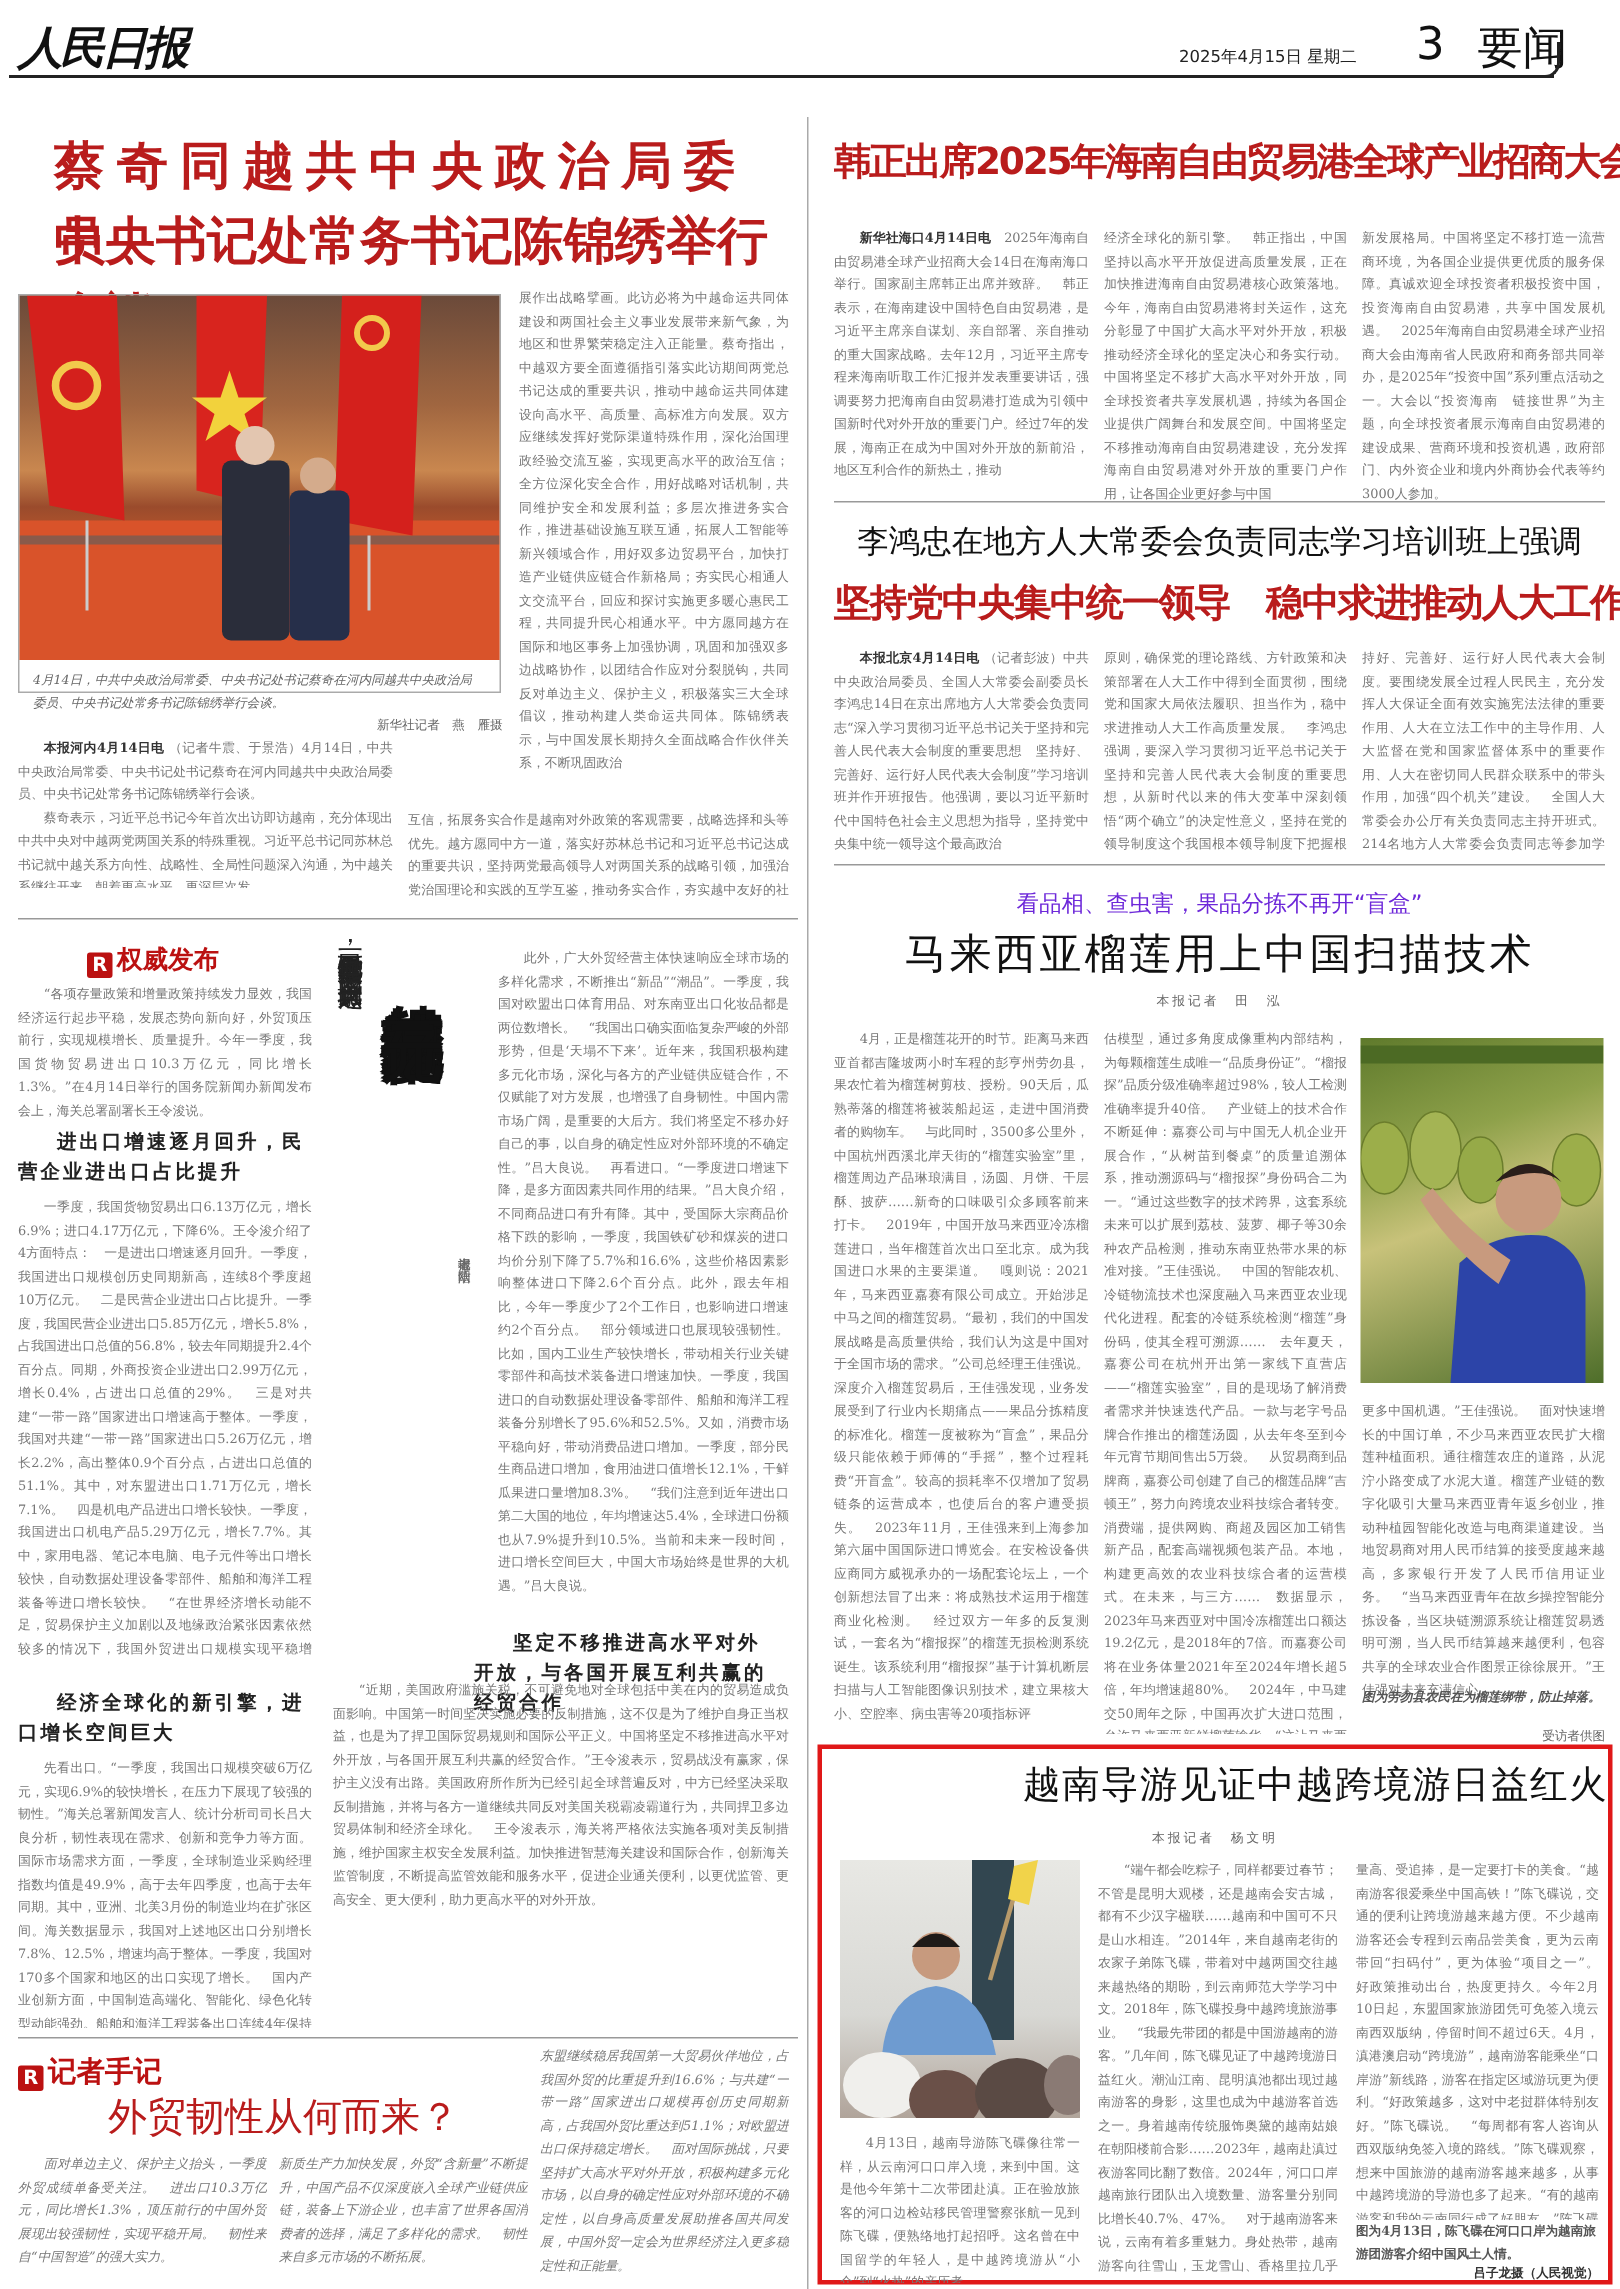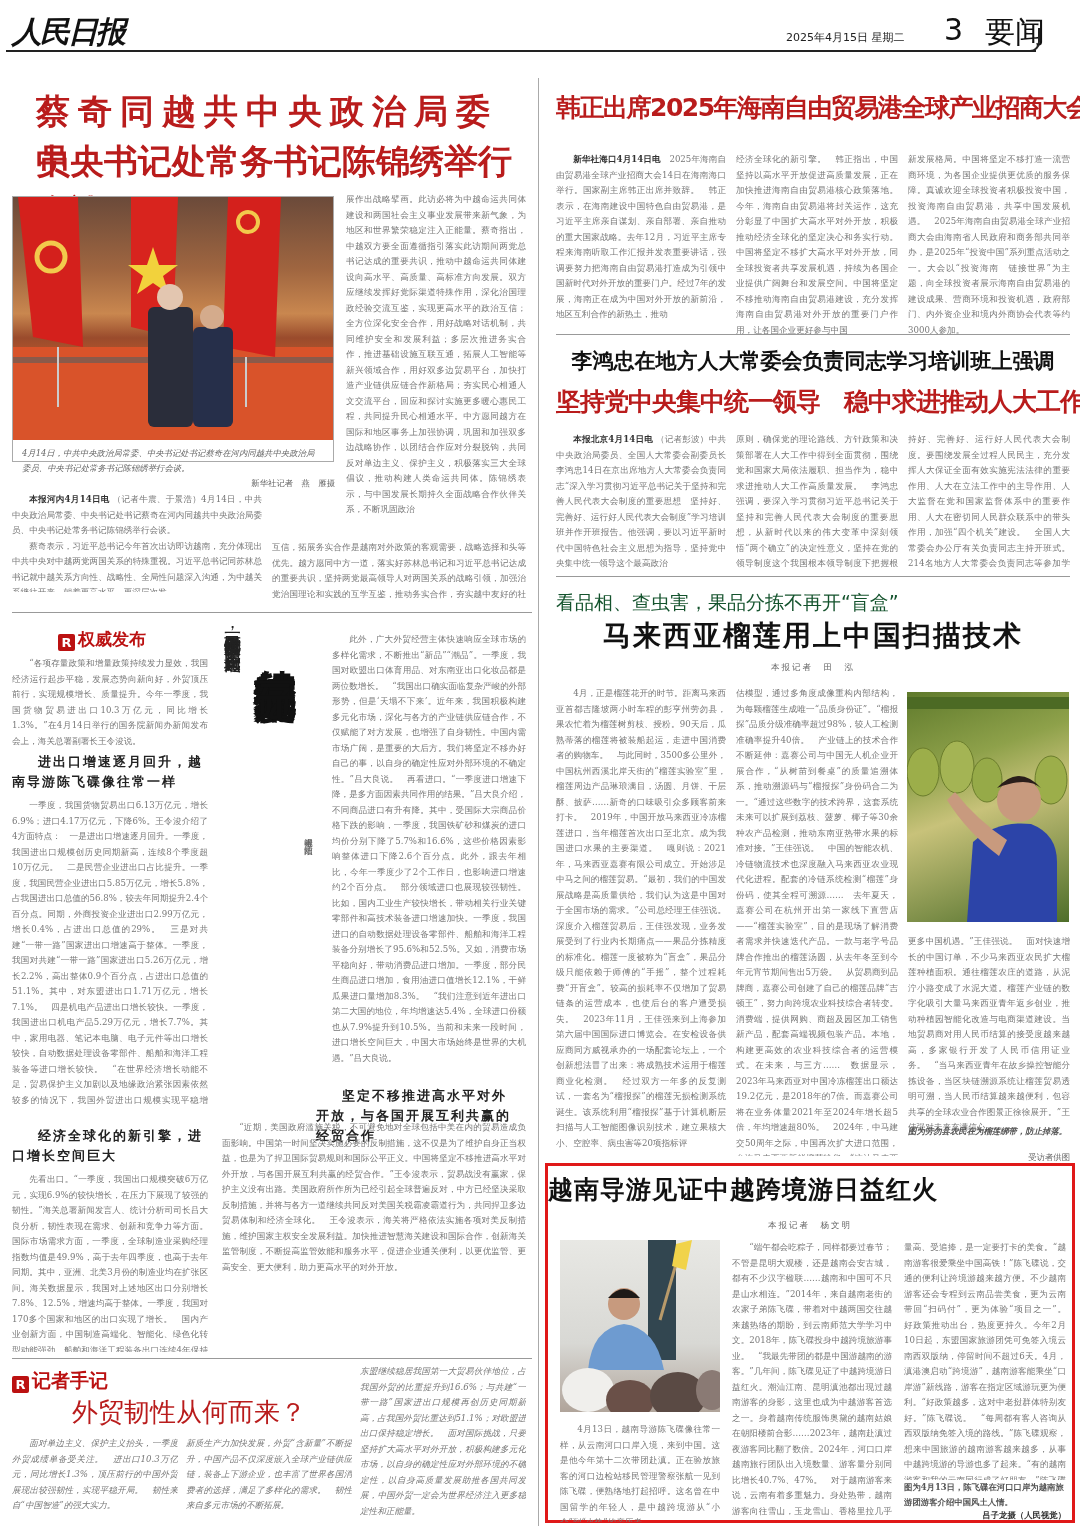--- a/index.html
+++ b/index.html
@@ -8,21 +8,21 @@
 .abs{position:absolute}
 .masthead-logo{left:12px;top:12px;font-family:"DejaVu Serif",serif;font-size:30px;font-weight:bold;font-style:italic;letter-spacing:-2px;color:#111}
 .masthead-date{left:786px;top:30px;font-size:11px;font-family:"DejaVu Sans",sans-serif;color:#222}
 .masthead-page{left:944px;top:12px;font-size:30px;font-family:"DejaVu Sans",sans-serif;color:#111}
 .masthead-section{left:985px;top:12px;font-size:30px;font-family:"DejaVu Sans",sans-serif;color:#111}
 .masthead-rule{left:6px;top:50px;width:1030px;height:2px;background:#222}
 .masthead-rule-curve{left:1030px;top:28px;width:10px;height:24px;border-right:2px solid #222;border-bottom:2px solid #222;border-bottom-right-radius:10px}
 .vrule{width:1px;background:#999}
 .hrule{height:1px;background:#999}
 .hl-black{font-family:"DejaVu Sans",sans-serif;font-weight:bold;color:#b91c1c}
-.hl-serif{font-family:"DejaVu Serif",serif;font-weight:bold;color:#111}
+.hl-serif{font-family:"DejaVu Serif",serif;font-weight:normal;color:#111}
 .body-text{font-size:8.6px;line-height:15.5px;color:#777;text-align:justify;font-family:"DejaVu Serif",serif}
 .body-text p{text-indent:2em}
 .lead b{color:#333}
 .photo{overflow:hidden}
 .caption{font-size:8.4px;line-height:15px;color:#666}
 .red-tag{font-family:"DejaVu Sans",sans-serif;font-weight:bold;color:#b11;font-size:17px}
 .r-box{display:inline-block;width:17px;height:17px;background:#b11;color:#fff;font-size:13px;line-height:17px;text-align:center;border-radius:2px;margin-right:3px;vertical-align:-2px}
 .subhead{font-family:"DejaVu Sans",sans-serif;font-weight:bold;font-size:13px;line-height:20px;color:#222;letter-spacing:2px}
 .vert{writing-mode:vertical-rl;text-orientation:upright}
 .highlight-box{border:3px solid #e01818}
@@ -109,21 +109,21 @@
     <p style="text-indent:0">持好、完善好、运行好人民代表大会制度。要围绕发展全过程人民民主，充分发挥人大保证全面有效实施宪法法律的重要作用、人大在立法工作中的主导作用、人大监督在党和国家监督体系中的重要作用、人大在密切同人民群众联系中的带头作用，加强“四个机关”建设。　全国人大常委会办公厅有关负责同志主持开班式。214名地方人大常委会负责同志等参加学习。</p>
   </div>
 </div>
 <div class="abs hrule" style="left:556px;top:576px;width:514px"></div>
 
 <div>
   <div class="abs red-tag" style="left:58px;top:628px"><span class="r-box">R</span><span>权威发布</span></div>
   <div class="abs body-text" style="left:12px;top:656px;width:196px;height:90px;overflow:hidden">
       <p>“各项存量政策和增量政策持续发力显效，我国经济运行起步平稳，发展态势向新向好，外贸顶压前行，实现规模增长、质量提升。今年一季度，我国货物贸易进出口10.3万亿元，同比增长1.3%。”在4月14日举行的国务院新闻办新闻发布会上，海关总署副署长王令浚说。</p>
     </div>
-  <div class="abs subhead" style="left:12px;top:752px;width:196px;text-indent:2em">进出口增速逐月回升，越南导游陈飞碟像往常一样</div>
+  <div class="abs subhead" style="left:12px;top:752px;width:196px;text-indent:2em">进出口增速逐月回升，民营企业进出口占比提升</div>
   <div class="abs body-text" style="left:12px;top:798px;width:196px;height:306px;overflow:hidden">
       <p>一季度，我国货物贸易出口6.13万亿元，增长6.9%；进口4.17万亿元，下降6%。王令浚介绍了4方面特点：　一是进出口增速逐月回升。一季度，我国进出口规模创历史同期新高，连续8个季度超10万亿元。　二是民营企业进出口占比提升。一季度，我国民营企业进出口5.85万亿元，增长5.8%，占我国进出口总值的56.8%，较去年同期提升2.4个百分点。同期，外商投资企业进出口2.99万亿元，增长0.4%，占进出口总值的29%。　三是对共建“一带一路”国家进出口增速高于整体。一季度，我国对共建“一带一路”国家进出口5.26万亿元，增长2.2%，高出整体0.9个百分点，占进出口总值的51.1%。其中，对东盟进出口1.71万亿元，增长7.1%。　四是机电产品进出口增长较快。一季度，我国进出口机电产品5.29万亿元，增长7.7%。其中，家用电器、笔记本电脑、电子元件等出口增长较快，自动数据处理设备零部件、船舶和海洋工程装备等进口增长较快。　“在世界经济增长动能不足，贸易保护主义加剧以及地缘政治紧张因素依然较多的情况下，我国外贸进出口规模实现平稳增长，发展的质量也在稳步提升。”王令浚说。</p>
     </div>
   <div class="abs subhead" style="left:12px;top:1126px;width:196px;text-indent:2em">经济全球化的新引擎，进口增长空间巨大</div>
   <div class="abs body-text" style="left:12px;top:1172px;width:196px;height:180px;overflow:hidden">
       <p>先看出口。“一季度，我国出口规模突破6万亿元，实现6.9%的较快增长，在压力下展现了较强的韧性。”海关总署新闻发言人、统计分析司司长吕大良分析，韧性表现在需求、创新和竞争力等方面。　国际市场需求方面，一季度，全球制造业采购经理指数均值是49.9%，高于去年四季度，也高于去年同期。其中，亚洲、北美3月份的制造业均在扩张区间。海关数据显示，我国对上述地区出口分别增长7.8%、12.5%，增速均高于整体。一季度，我国对170多个国家和地区的出口实现了增长。　国内产业创新方面，中国制造高端化、智能化、绿色化转型动能强劲。船舶和海洋工程装备出口连续4年保持增长势头，一季度继续增长10.8%；专用装备出口连续9年增长，一季度增长16.2%。</p>
     </div>
 
   <div class="abs vert" style="left:222px;top:624px;height:460px;font-family:'DejaVu Sans',sans-serif;font-size:17px;line-height:22px;color:#222">一季度货物贸易进出口十点三万亿元，同比增长百分之一点三</div>
   <div class="abs vert" style="left:250px;top:636px;height:540px;font-family:'DejaVu Serif',serif;font-size:42px;line-height:50px;color:#111;font-weight:bold;letter-spacing:1px">外贸规模连续八个季度超十万亿元</div>
@@ -147,21 +147,21 @@
     </div>
   <div class="abs body-text" style="left:186px;top:1436px;width:166px;height:90px;overflow:hidden;font-style:italic">
       <p style="text-indent:0">新质生产力加快发展，外贸“含新量”不断提升，中国产品不仅深度嵌入全球产业链供应链，装备上下游企业，也丰富了世界各国消费者的选择，满足了多样化的需求。　韧性来自多元市场的不断拓展。</p>
     </div>
   <div class="abs body-text" style="left:360px;top:1364px;width:166px;height:162px;overflow:hidden;font-style:italic">
       <p style="text-indent:0">东盟继续稳居我国第一大贸易伙伴地位，占我国外贸的比重提升到16.6%；与共建“一带一路”国家进出口规模再创历史同期新高，占我国外贸比重达到51.1%；对欧盟进出口保持稳定增长。　面对国际挑战，只要坚持扩大高水平对外开放，积极构建多元化市场，以自身的确定性应对外部环境的不确定性，以自身高质量发展助推各国共同发展，中国外贸一定会为世界经济注入更多稳定性和正能量。</p>
     </div>
 </div>
 
 <div>
-  <div class="abs" style="left:556px;top:590px;width:514px;text-align:left;font-family:'DejaVu Sans',sans-serif;font-size:19px;line-height:24px;color:#14532d">看品相、查虫害，果品分拣不再开“盲盒”</div>
+  <div class="abs" style="left:556px;top:590px;width:514px;text-align:center;font-family:'DejaVu Sans',sans-serif;font-size:15px;line-height:24px;color:#6d28d9">看品相、查虫害，果品分拣不再开“盲盒”</div>
   <div class="abs hl-serif" style="left:556px;top:616px;width:514px;text-align:center;font-size:28px;line-height:40px;letter-spacing:2px">马来西亚榴莲用上中国扫描技术</div>
   <div class="abs" style="left:556px;top:662px;width:514px;text-align:center;font-size:8.5px;color:#666;letter-spacing:2px">本报记者　田　泓</div>
 
   <div class="abs body-text" style="left:556px;top:686px;width:170px;height:470px;overflow:hidden">
       <p>4月，正是榴莲花开的时节。距离马来西亚首都吉隆坡两小时车程的彭亨州劳勿县，果农忙着为榴莲树剪枝、授粉。90天后，瓜熟蒂落的榴莲将被装船起运，走进中国消费者的购物车。　与此同时，3500多公里外，中国杭州西溪北岸天街的“榴莲实验室”里，榴莲周边产品琳琅满目，汤圆、月饼、干层酥、披萨……新奇的口味吸引众多顾客前来打卡。　2019年，中国开放马来西亚冷冻榴莲进口，当年榴莲首次出口至北京。成为我国进口水果的主要渠道。　嘎则说：2021年，马来西亚嘉赛有限公司成立。开始涉足中马之间的榴莲贸易。“最初，我们的中国发展战略是高质量供给，我们认为这是中国对于全国市场的需求。”公司总经理王佳强说。　深度介入榴莲贸易后，王佳强发现，业务发展受到了行业内长期痛点——果品分拣精度的标准化。榴莲一度被称为“盲盒”，果品分级只能依赖于师傅的“手摇”，整个过程耗费“开盲盒”。较高的损耗率不仅增加了贸易链条的运营成本，也使后台的客户遭受损失。　2023年11月，王佳强来到上海参加第六届中国国际进口博览会。在安检设备供应商同方威视承办的一场配套论坛上，一个创新想法冒了出来：将成熟技术运用于榴莲商业化检测。　经过双方一年多的反复测试，一套名为“榴报探”的榴莲无损检测系统诞生。该系统利用“榴报探”基于计算机断层扫描与人工智能图像识别技术，建立果核大小、空腔率、病虫害等20项指标评</p>
     </div>
   <div class="abs body-text" style="left:736px;top:686px;width:162px;height:470px;overflow:hidden">
       <p style="text-indent:0">估模型，通过多角度成像重构内部结构，为每颗榴莲生成唯一“品质身份证”。“榴报探”品质分级准确率超过98%，较人工检测准确率提升40倍。　产业链上的技术合作不断延伸：嘉赛公司与中国无人机企业开展合作，“从树苗到餐桌”的质量追溯体系，推动溯源码与“榴报探”身份码合二为一。“通过这些数字的技术跨界，这套系统未来可以扩展到荔枝、菠萝、椰子等30余种农产品检测，推动东南亚热带水果的标准对接。”王佳强说。　中国的智能农机、冷链物流技术也深度融入马来西亚农业现代化进程。配套的冷链系统检测“榴莲”身份码，使其全程可溯源……　去年夏天，嘉赛公司在杭州开出第一家线下直营店——“榴莲实验室”，目的是现场了解消费者需求并快速迭代产品。一款与老字号品牌合作推出的榴莲汤圆，从去年冬至到今年元宵节期间售出5万袋。　从贸易商到品牌商，嘉赛公司创建了自己的榴莲品牌“吉顿王”，努力向跨境农业科技综合者转变。消费端，提供网购、商超及园区加工销售新产品，配套高端视频包装产品。本地，构建更高效的农业科技综合者的运营模式。在未来，与三方……　数据显示，2023年马来西亚对中国冷冻榴莲出口额达19.2亿元，是2018年的7倍。而嘉赛公司将在业务体量2021年至2024年增长超5倍，年均增速超80%。　2024年，中马建交50周年之际，中国再次扩大进口范围，允许马来西亚新鲜榴莲输华。“这让马来西亚农业迎来</p>
     </div>
 
@@ -179,21 +179,21 @@
     </svg>
   </div>
   <div class="abs body-text" style="left:908px;top:934px;width:162px;height:204px;overflow:hidden">
       <p style="text-indent:0">更多中国机遇。”王佳强说。　面对快速增长的中国订单，不少马来西亚农民扩大榴莲种植面积。通往榴莲农庄的道路，从泥泞小路变成了水泥大道。榴莲产业链的数字化吸引大量马来西亚青年返乡创业，推动种植园智能化改造与电商渠道建设。当地贸易商对用人民币结算的接受度越来越高，多家银行开发了人民币信用证业务。　“当马来西亚青年在故乡操控智能分拣设备，当区块链溯源系统让榴莲贸易透明可溯，当人民币结算越来越便利，包容共享的全球农业合作图景正徐徐展开。”王佳强对未来充满信心。</p>
     </div>
   <div class="abs caption" style="left:908px;top:1124px;width:162px;font-style:italic;font-weight:bold;color:#555">图为劳勿县农民在为榴莲绑带，防止掉落。</div>
   <div class="abs caption" style="left:1010px;top:1150px;width:60px;text-align:right;font-weight:normal">受访者供图</div>
 </div>
 
 <div class="abs highlight-box" style="left:545px;top:1163px;width:530px;height:360px">
-  <div class="abs hl-serif" style="left:0;top:6px;width:524px;text-align:left;font-size:25px;line-height:36px;letter-spacing:1px">越南导游见证中越跨境游日益红火</div>
+  <div class="abs hl-serif" style="left:0;top:6px;width:524px;text-align:right;font-size:25px;line-height:36px;letter-spacing:1px">越南导游见证中越跨境游日益红火</div>
   <div class="abs" style="left:0;top:54px;width:524px;text-align:center;font-size:8.5px;color:#666;letter-spacing:2px">本报记者　杨文明</div>
 
   <div class="abs photo" style="left:12px;top:74px;width:160px;height:172px;background:linear-gradient(180deg,#e8e8e4 0%,#d8d8d4 60%,#b0a49a 100%)">
     <svg width="160" height="172" viewBox="0 0 160 172">
       <rect x="88" y="0" width="28" height="120" fill="#324650"></rect>
       <line x1="100" y1="80" x2="120" y2="10" stroke="#b89a6a" stroke-width="3"></line>
       <path d="M116 4 L132 0 L126 30 L112 26Z" fill="#f1d34a"></path>
       <circle cx="64" cy="64" r="16" fill="#c79a7e"></circle>
       <path d="M48 58 Q64 40 80 58Z" fill="#1e1a18"></path>
       <path d="M28 130 Q32 88 64 84 Q96 88 104 130Z" fill="#6e9bd0"></path>

